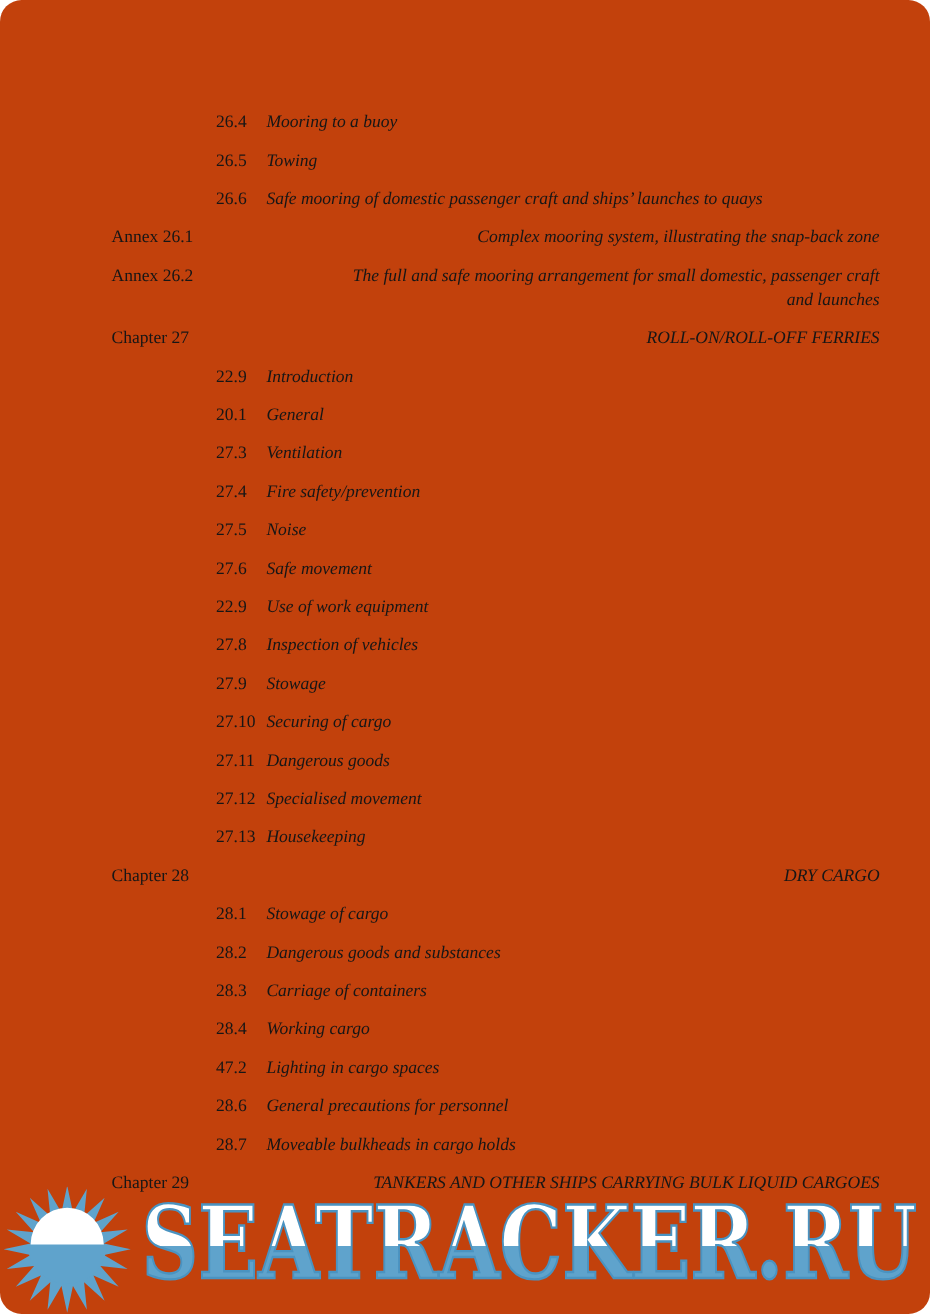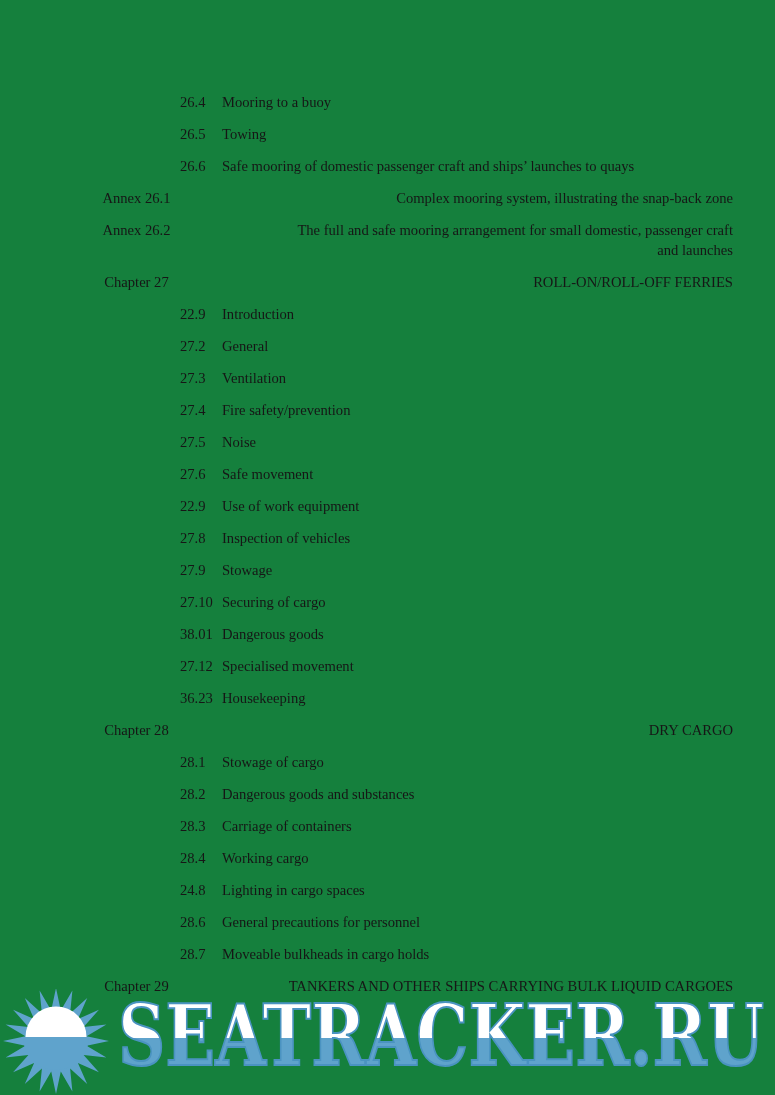--- a/index.html
+++ b/index.html
@@ -1,38 +1,39 @@
 <!DOCTYPE html>
 <html lang="en"><head>
 <meta charset="utf-8">
 <style>
   html,body{margin:0;padding:0;}
   .page{
     position:relative;
     width:775px;height:1095px;
-    background:#15803d;
+    background:#c2410c;
     overflow:hidden;
     font-family:"Liberation Serif","DejaVu Serif",serif;
     color:#161616;
+    border-radius:18px;
   }
   .toc{
     position:absolute;
     top:92px;left:93px;
     width:640px;
     font-size:14.6px;
   }
   .row{
     display:grid;
     grid-template-columns:87px 42px 1fr;
     line-height:20px;
     margin-bottom:12px;
   }
-  .row .c1{grid-column:1;text-align:center;}
+  .row .c1{grid-column:1;}
   .row .c2{grid-column:2;}
-  .row .c3{grid-column:3;}
+  .row .c3{grid-column:3;font-style:italic;}
   .row .c3.span2{grid-column:2 / 4;}
   .title{white-space:pre-line;}
   .span2{padding-left:42px;text-indent:-42px;text-align:right;}
   .watermark{
     position:absolute;left:0;top:985px;width:775px;height:110px;text-align:center;
   }
   .sun-logo{position:absolute;left:3px;top:4px;}
   .wm-text{position:absolute;left:116px;top:13px;}
 </style>
 </head>
@@ -69,21 +70,21 @@
         <span class="c1">Chapter 27</span>
         <span class="c3 span2 title">ROLL-ON/ROLL-OFF FERRIES</span>
       </div>
       <div class="row section">
         <span class="c1"></span>
         <span class="c2">22.9</span>
         <span class="c3 title">Introduction</span>
       </div>
       <div class="row section">
         <span class="c1"></span>
-        <span class="c2">27.2</span>
+        <span class="c2">20.1</span>
         <span class="c3 title">General</span>
       </div>
       <div class="row section">
         <span class="c1"></span>
         <span class="c2">27.3</span>
         <span class="c3 title">Ventilation</span>
       </div>
       <div class="row section">
         <span class="c1"></span>
         <span class="c2">27.4</span>
@@ -114,31 +115,31 @@
         <span class="c2">27.9</span>
         <span class="c3 title">Stowage</span>
       </div>
       <div class="row section">
         <span class="c1"></span>
         <span class="c2">27.10</span>
         <span class="c3 title">Securing of cargo</span>
       </div>
       <div class="row section">
         <span class="c1"></span>
-        <span class="c2">38.01</span>
+        <span class="c2">27.11</span>
         <span class="c3 title">Dangerous goods</span>
       </div>
       <div class="row section">
         <span class="c1"></span>
         <span class="c2">27.12</span>
         <span class="c3 title">Specialised movement</span>
       </div>
       <div class="row section">
         <span class="c1"></span>
-        <span class="c2">36.23</span>
+        <span class="c2">27.13</span>
         <span class="c3 title">Housekeeping</span>
       </div>
       <div class="row chapter">
         <span class="c1">Chapter 28</span>
         <span class="c3 span2 title">DRY CARGO</span>
       </div>
       <div class="row section">
         <span class="c1"></span>
         <span class="c2">28.1</span>
         <span class="c3 title">Stowage of cargo</span>
@@ -153,21 +154,21 @@
         <span class="c2">28.3</span>
         <span class="c3 title">Carriage of containers</span>
       </div>
       <div class="row section">
         <span class="c1"></span>
         <span class="c2">28.4</span>
         <span class="c3 title">Working cargo</span>
       </div>
       <div class="row section">
         <span class="c1"></span>
-        <span class="c2">24.8</span>
+        <span class="c2">47.2</span>
         <span class="c3 title">Lighting in cargo spaces</span>
       </div>
       <div class="row section">
         <span class="c1"></span>
         <span class="c2">28.6</span>
         <span class="c3 title">General precautions for personnel</span>
       </div>
       <div class="row section">
         <span class="c1"></span>
         <span class="c2">28.7</span>

